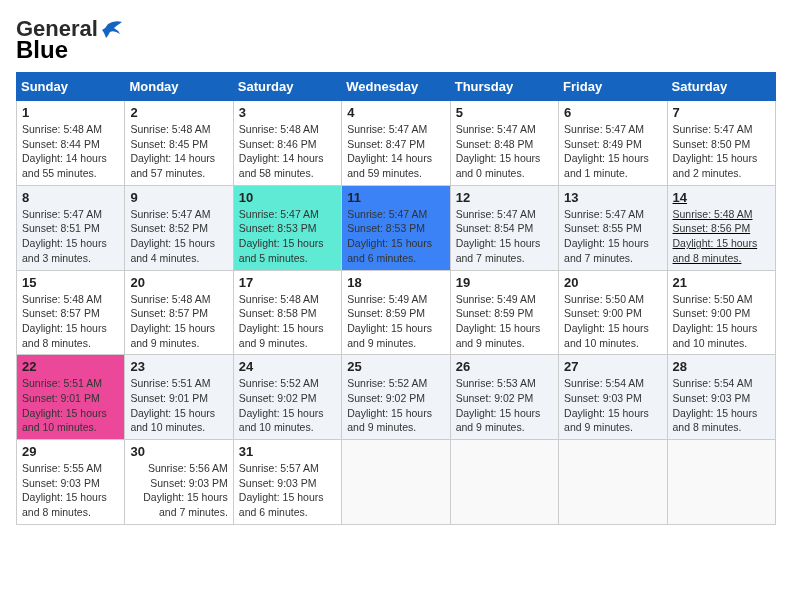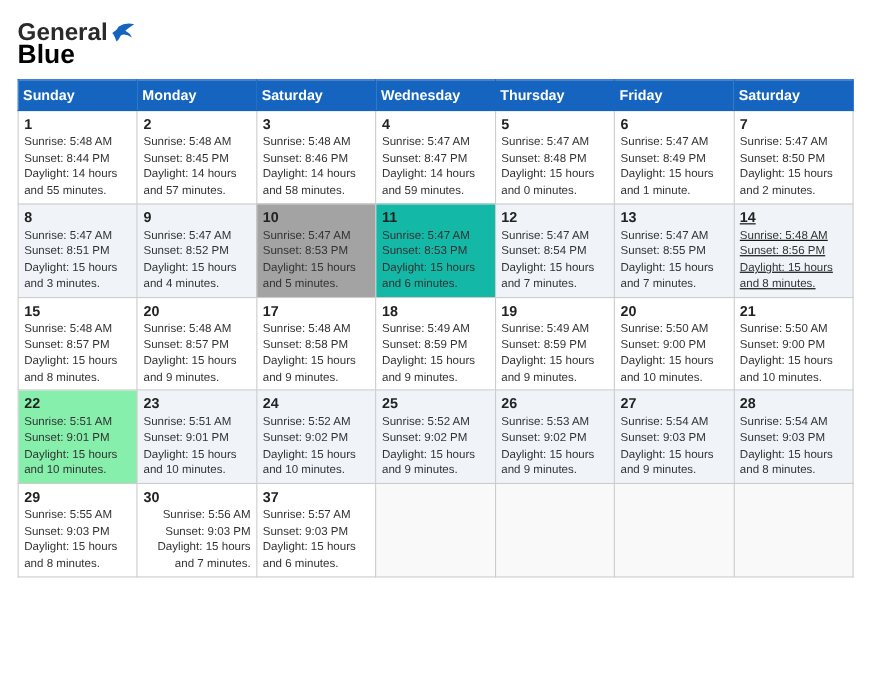--- a/index.html
+++ b/index.html
@@ -164,28 +164,28 @@
 Daylight: 15 hours
 and 3 minutes.</div>
           </td>
           <td style="background: rgb(240, 244, 248);">
             <span class="day-num">9</span>
             <div class="day-info" style="white-space: pre-line;">Sunrise: 5:47 AM
 Sunset: 8:52 PM
 Daylight: 15 hours
 and 4 minutes.</div>
           </td>
-          <td style="background: #a3a3a3;">
+          <td style="background: #5eead4;">
             <span class="day-num">10</span>
             <div class="day-info" style="white-space: pre-line;">Sunrise: 5:47 AM
 Sunset: 8:53 PM
 Daylight: 15 hours
 and 5 minutes.</div>
           </td>
-          <td style="background: #14b8a6;">
+          <td style="background: #3b82f6;">
             <span class="day-num">11</span>
             <div class="day-info" style="white-space: pre-line;">Sunrise: 5:47 AM
 Sunset: 8:53 PM
 Daylight: 15 hours
 and 6 minutes.</div>
           </td>
           <td style="background: rgb(240, 244, 248);">
             <span class="day-num">12</span>
             <div class="day-info" style="white-space: pre-line;">Sunrise: 5:47 AM
 Sunset: 8:54 PM
@@ -252,21 +252,21 @@
           </td>
           <td>
             <span class="day-num">21</span>
             <div class="day-info" style="white-space: pre-line;">Sunrise: 5:50 AM
 Sunset: 9:00 PM
 Daylight: 15 hours
 and 10 minutes.</div>
           </td>
         </tr>
         <tr>
-          <td style="background: #86efac;">
+          <td style="background: #ec4899;">
             <span class="day-num">22</span>
             <div class="day-info" style="white-space: pre-line;">Sunrise: 5:51 AM
 Sunset: 9:01 PM
 Daylight: 15 hours
 and 10 minutes.</div>
           </td>
           <td style="background: rgb(240, 244, 248);">
             <span class="day-num">23</span>
             <div class="day-info" style="white-space: pre-line;">Sunrise: 5:51 AM
 Sunset: 9:01 PM
@@ -318,21 +318,21 @@
 and 8 minutes.</div>
           </td>
           <td>
             <span class="day-num">30</span>
             <div class="day-info" style="white-space: pre-line; text-align: right;">Sunrise: 5:56 AM
 Sunset: 9:03 PM
 Daylight: 15 hours
 and 7 minutes.</div>
           </td>
           <td>
-            <span class="day-num">37</span>
+            <span class="day-num">31</span>
             <div class="day-info" style="white-space: pre-line;">Sunrise: 5:57 AM
 Sunset: 9:03 PM
 Daylight: 15 hours
 and 6 minutes.</div>
           </td>
           <td class="empty-cell"></td>
           <td class="empty-cell"></td>
           <td class="empty-cell"></td>
           <td class="empty-cell"></td>
         </tr>

